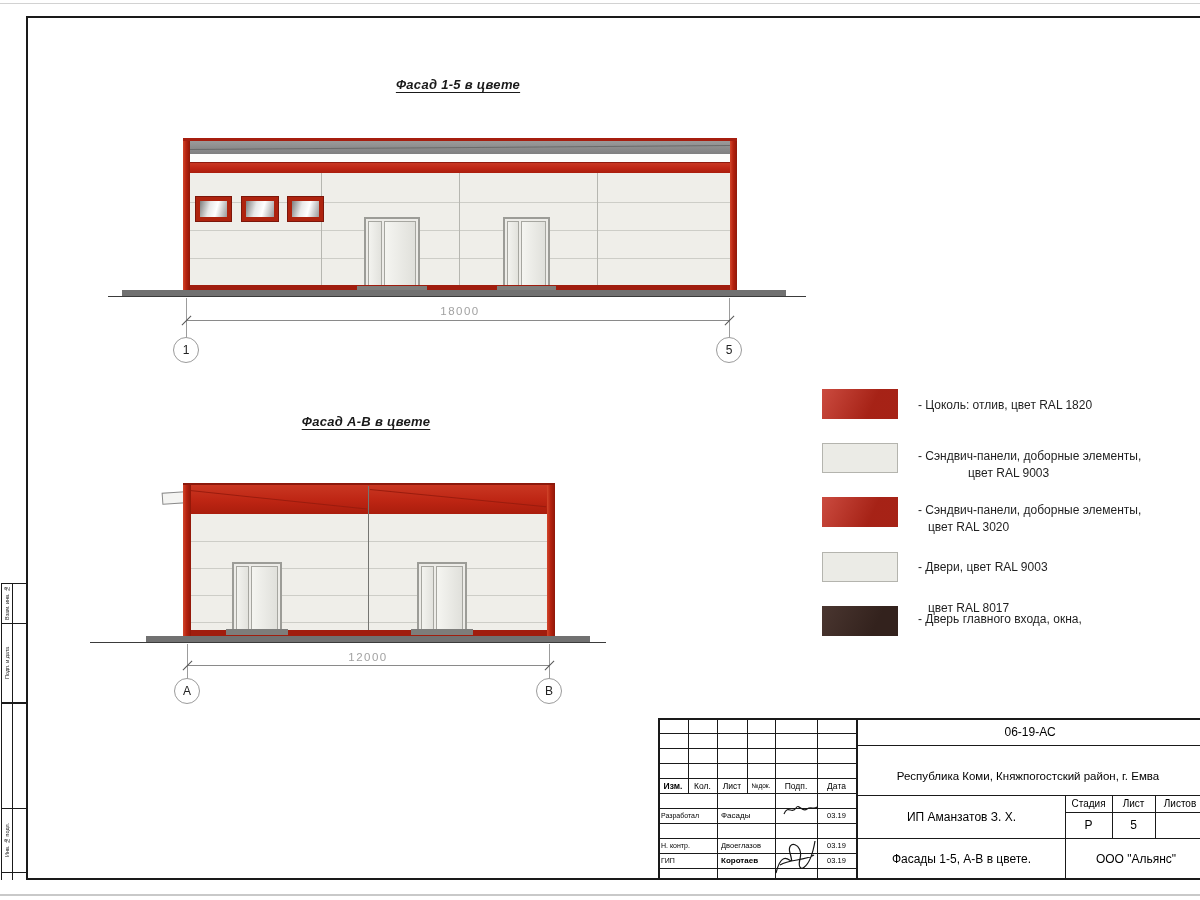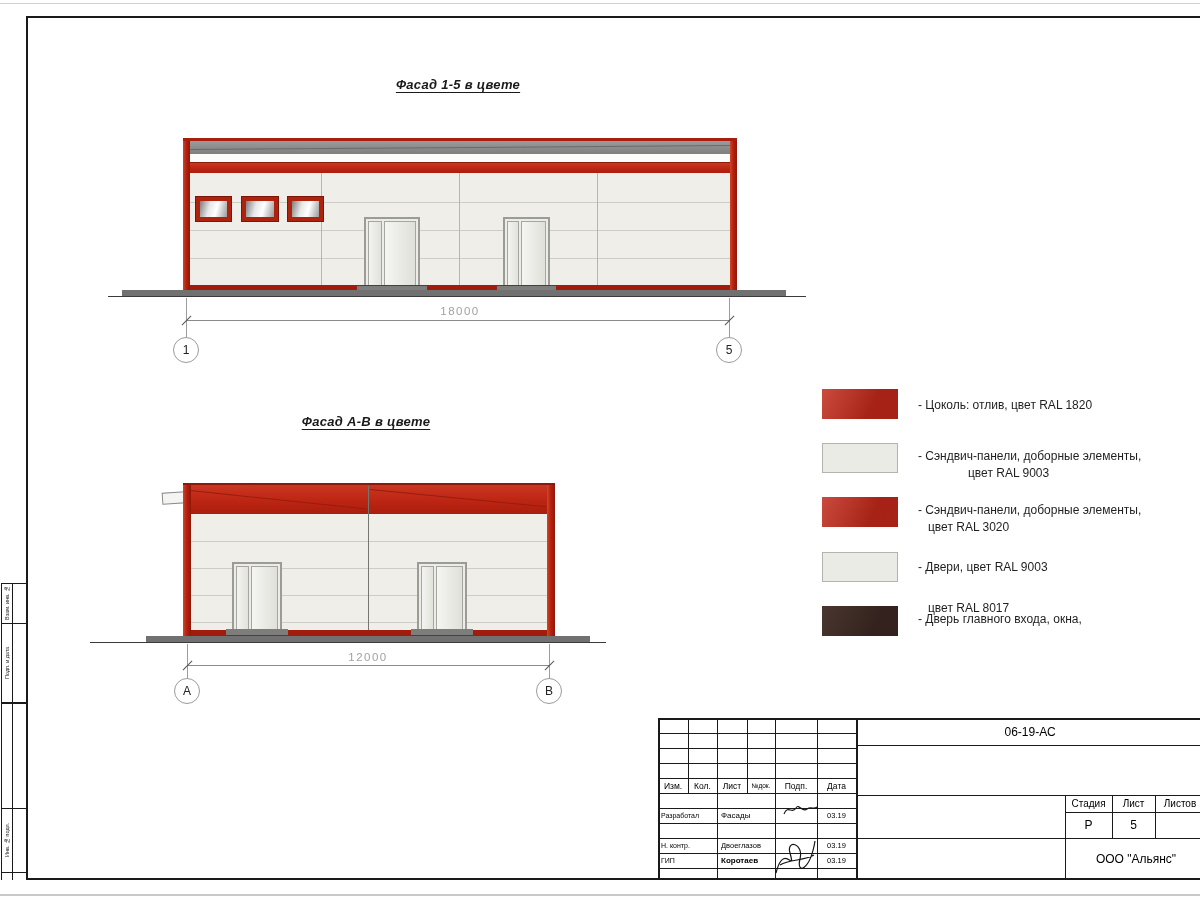--- a/index.html
+++ b/index.html
@@ -188,21 +188,21 @@
   <div class="ln" style="left:658px;top:823px;width:198px;height:1px;"></div>
   <div class="ln" style="left:658px;top:838px;width:198px;height:1px;"></div>
   <div class="ln" style="left:658px;top:853px;width:198px;height:1px;"></div>
   <div class="ln" style="left:658px;top:868px;width:198px;height:1px;"></div>
 
   <div class="ln" style="left:856px;top:745px;width:362px;height:1px;"></div>
   <div class="ln" style="left:856px;top:795px;width:362px;height:1px;"></div>
   <div class="ln" style="left:1065px;top:812px;width:153px;height:1px;"></div>
   <div class="ln" style="left:856px;top:838px;width:362px;height:1px;"></div>
 
-  <div class="tb" style="left:658px;top:778px;width:30px;height:15px;font-size:8.5px;">Изм.</div>
+  <div class="tb" style="left:658px;top:778px;width:30px;height:15px;font-size:8.5px;font-weight:bold;">Изм.</div>
   <div class="tb" style="left:688px;top:778px;width:29px;height:15px;font-size:8.5px;">Кол.</div>
   <div class="tb" style="left:717px;top:778px;width:30px;height:15px;font-size:8.5px;">Лист</div>
   <div class="tb" style="left:747px;top:778px;width:28px;height:15px;font-size:6.5px;">№док.</div>
   <div class="tb" style="left:775px;top:778px;width:42px;height:15px;font-size:8.5px;">Подп.</div>
   <div class="tb" style="left:817px;top:778px;width:39px;height:15px;font-size:8.5px;">Дата</div>
 
   <div class="tb" style="left:659px;top:808px;width:57px;height:15px;font-size:7px;justify-content:flex-start;padding-left:2px;">Разработал</div>
   <div class="tb" style="left:718px;top:808px;width:56px;height:15px;font-size:8px;justify-content:flex-start;padding-left:3px;">Фасады</div>
   <div class="tb" style="left:817px;top:808px;width:39px;height:15px;font-size:7.5px;">03.19</div>
 
@@ -215,25 +215,28 @@
   <div class="tb" style="left:817px;top:853px;width:39px;height:15px;font-size:7.5px;">03.19</div>
 
   <svg class="sig" style="left:782px;top:801px;" width="36" height="18" viewBox="0 0 36 18">
     <path d="M2,13 C6,3 10,14 14,7 C17,2 20,12 25,8 C29,5 32,9 35,6" fill="none" stroke="#151515" stroke-width="1.1"></path>
   </svg>
   <svg class="sig" style="left:770px;top:831px;" width="50" height="48" viewBox="0 0 50 48">
     <path d="M6,42 C14,10 26,44 20,22 C16,8 34,12 30,28 C26,44 40,40 45,10 M10,34 C20,28 34,30 44,24" fill="none" stroke="#151515" stroke-width="1.2"></path>
   </svg>
 
   <div class="tb" style="left:858px;top:719px;width:344px;height:25px;font-size:12px;">06-19-АС</div>
+  <div class="tb" style="left:860px;top:767px;width:336px;height:18px;font-size:11.5px;">Республика Коми, Княжпогостский район, г. Емва</div>
+  <div class="tb" style="left:858px;top:797px;width:207px;height:40px;font-size:12px;">ИП Аманзатов З. Х.</div>
   <div class="tb" style="left:1065px;top:796px;width:47px;height:15px;font-size:10px;">Стадия</div>
   <div class="tb" style="left:1112px;top:796px;width:43px;height:15px;font-size:10px;">Лист</div>
   <div class="tb" style="left:1155px;top:796px;width:50px;height:15px;font-size:10px;">Листов</div>
   <div class="tb" style="left:1065px;top:813px;width:47px;height:24px;font-size:12px;">Р</div>
   <div class="tb" style="left:1112px;top:813px;width:43px;height:24px;font-size:12px;">5</div>
+  <div class="tb" style="left:858px;top:840px;width:207px;height:38px;font-size:12px;">Фасады 1-5, А-В в цвете.</div>
   <div class="tb" style="left:1066px;top:840px;width:140px;height:38px;font-size:12px;">ООО "Альянс"</div>
 
   <div class="ln" style="left:1px;top:583px;width:1px;height:297px;"></div>
   <div class="ln" style="left:12px;top:583px;width:1px;height:297px;"></div>
   <div class="ln" style="left:1px;top:583px;width:26px;height:1px;"></div>
   <div class="ln" style="left:1px;top:623px;width:26px;height:1px;"></div>
   <div class="ln" style="left:1px;top:702px;width:26px;height:2px;"></div>
   <div class="ln" style="left:1px;top:808px;width:26px;height:1px;"></div>
   <div class="ln" style="left:1px;top:872px;width:26px;height:1px;"></div>
   <div class="rot" style="left:2px;top:584px;width:10px;height:38px;">Взам. инв. №</div>

